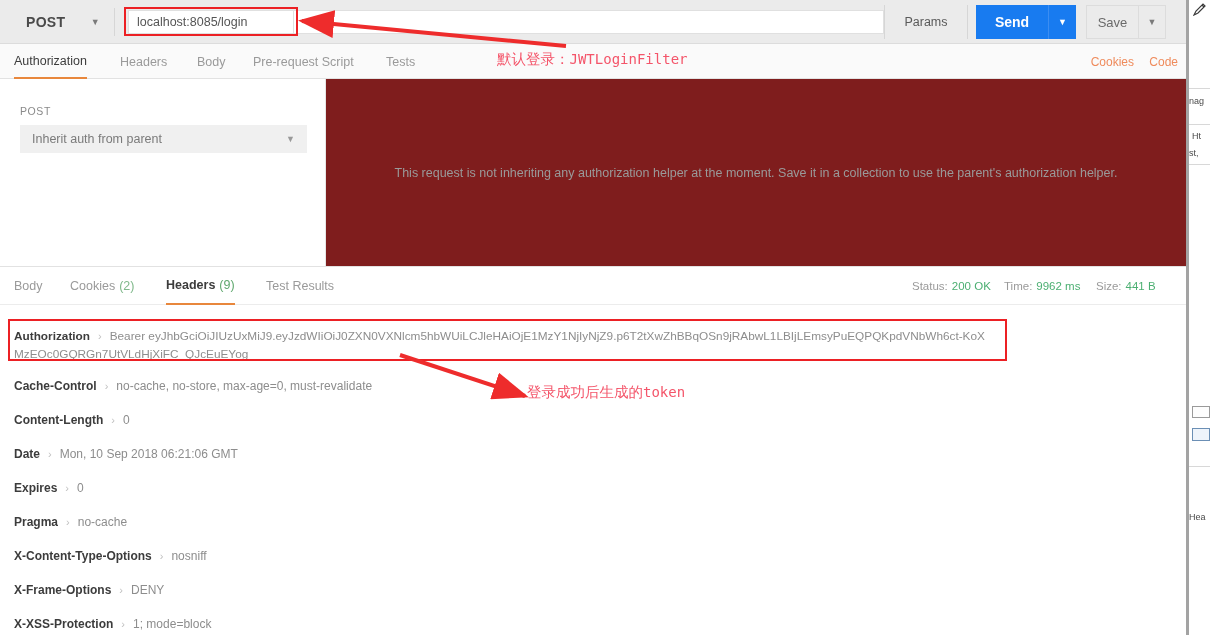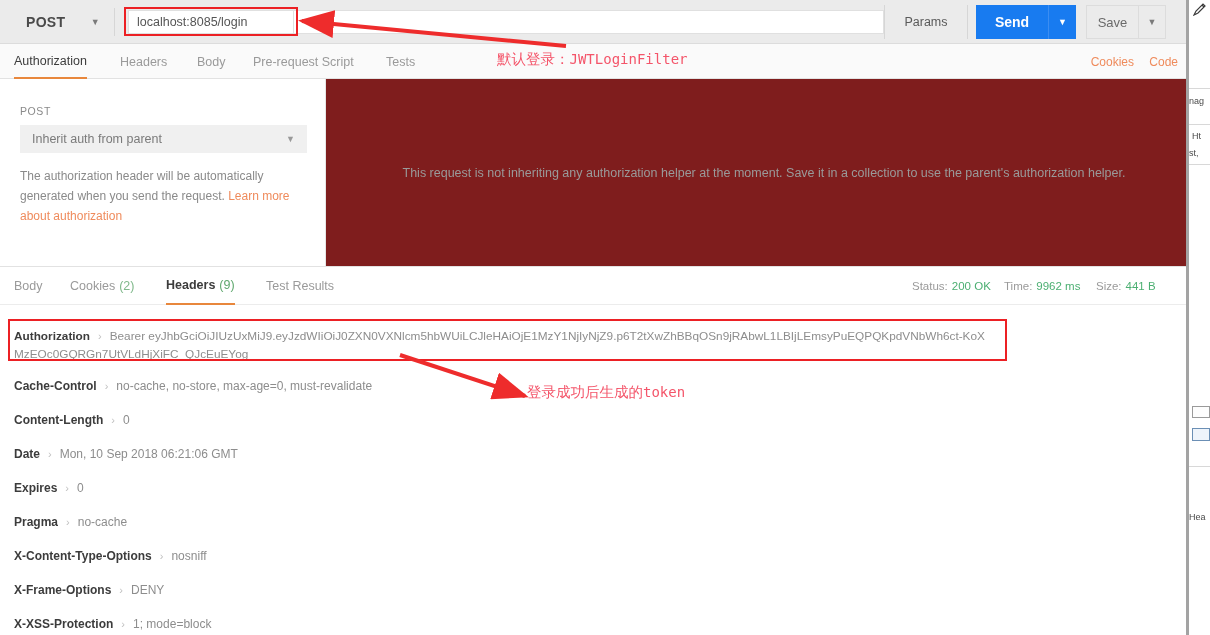--- a/index.html
+++ b/index.html
@@ -110,21 +110,21 @@
     padding:0 12px; font-size:12.5px; color:#7a7a7a;
   }
   .type-select .caret { font-size:9px; color:#999; }
   .auth-note {
     position:absolute; left:20px; top:87px; width:292px;
     font-size:12px; line-height:20px; color:#8a8a8a;
   }
   .auth-note a { color:#ef8b5c; text-decoration:none; }
 
   .auth-msg {
-    position:absolute; left:334px; top:79px; width:860px; height:187px;
+    position:absolute; left:326px; top:79px; width:860px; height:187px;
     display:flex; align-items:center; justify-content:center;
     font-size:12.5px; color:#9a9a9a; text-align:right; padding:0 28px;
   }
 
   
   .resp-sep { position:absolute; left:0; top:266px; width:1186px; height:1px; background:#e2e2e2; }
   .resp-tabs { position:absolute; left:0; top:267px; width:1186px; height:38px; background:#fff;
                border-bottom:1px solid #ececec; }
   .restab { position:absolute; top:0; height:38px; display:flex; align-items:center;
             font-size:12.5px; color:#9a9a9a; white-space:nowrap; }
@@ -210,23 +210,20 @@
       <div class="code-link">
           <span>Code</span>
         </div>
     </div>
 
     <div class="auth-pane">
       <div class="type-label">POST</div>
       <div class="type-select">
         <span>Inherit auth from parent</span>
         <span class="caret">▼</span>
-      </div>
-      <div class="auth-note">
-        <span>The authorization header will be automatically generated when you send the request. </span><a href="#">Learn more about authorization</a>
       </div>
     </div>
 
     <div class="auth-msg">This request is not inheriting any authorization helper at the moment. Save it in a collection to use the parent's authorization helper.</div>
 
     <div class="resp-sep"></div>
     <div class="resp-tabs">
       <div class="restab" style="left:14px;">
           <span>Body</span>
         </div>

